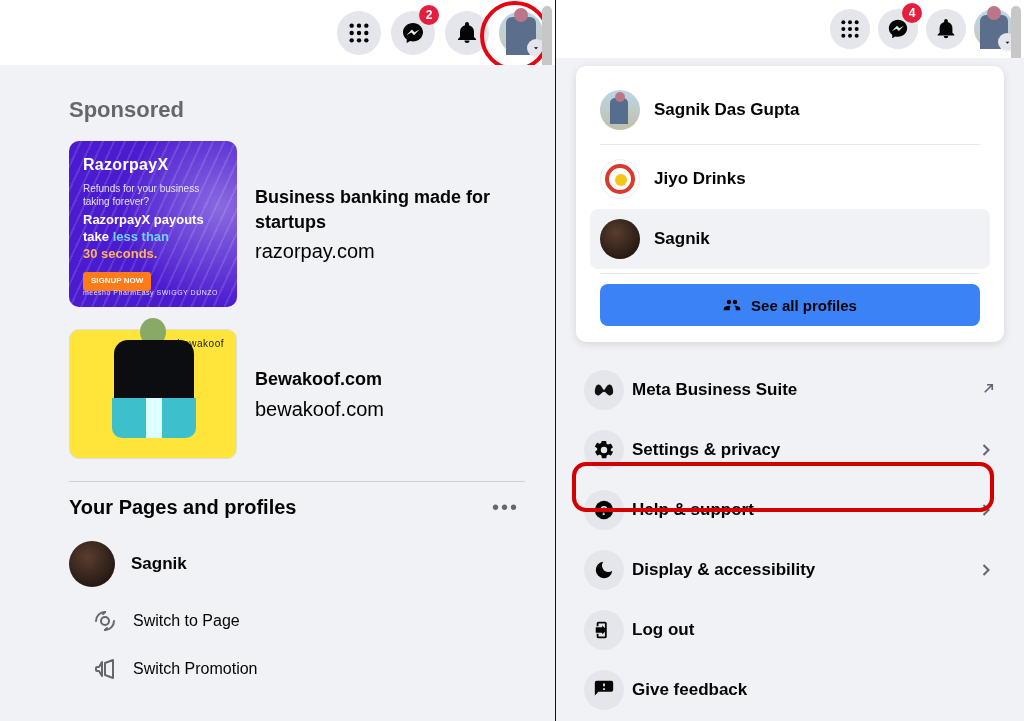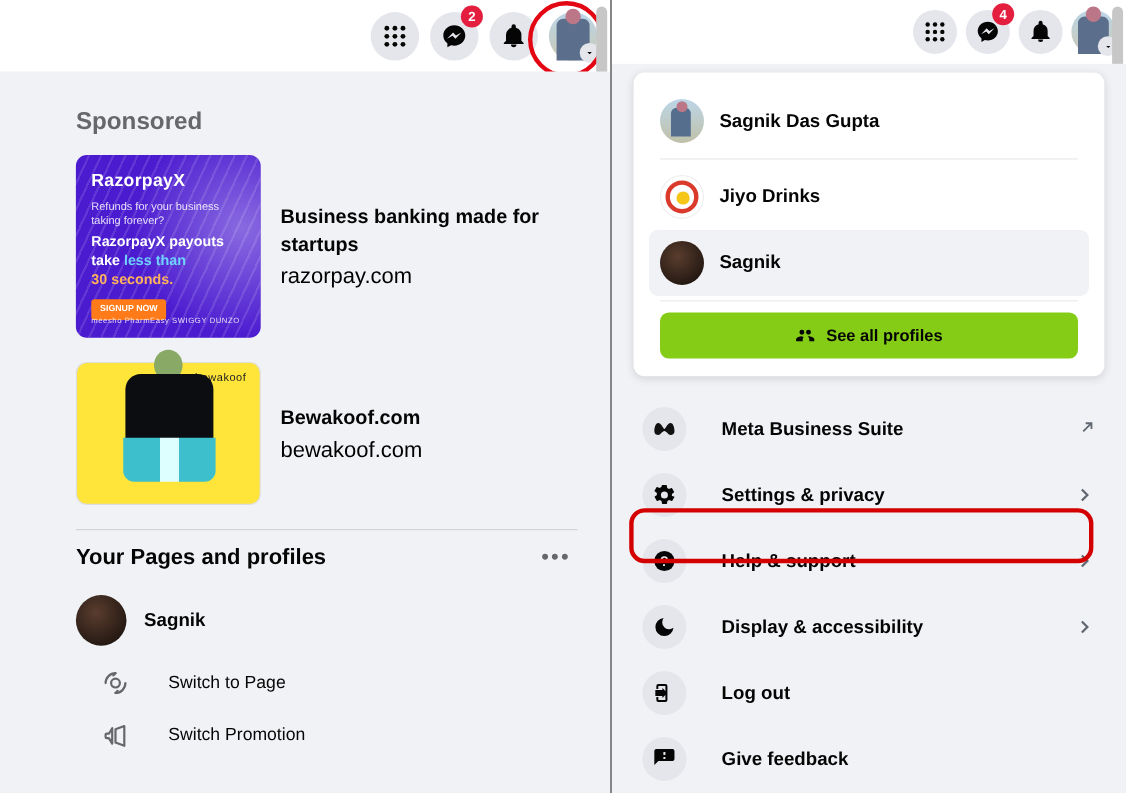--- a/index.html
+++ b/index.html
@@ -139,21 +139,21 @@
   .ad-text .site { font-size: 20px; color:#000000; margin-top:6px; }
   .hr { border:0; border-top:1px solid #ced0d4; margin: 6px 0 10px; }
   .pages-header { display:flex; align-items:center; justify-content:space-between; }
   .pages-title { font-size: 20px; font-weight:600; color:#050505; }
   .dots-btn { color:#65676b; font-size:20px; letter-spacing:2px; padding:4px 6px; border-radius:6px;}
   .page-row { display:flex; align-items:center; gap:16px; margin-top:18px; }
   .page-ava { width:46px;height:46px;border-radius:50%;background:radial-gradient(circle at 40% 35%, #5a3d2e, #120c09);}
   .page-name { font-size:17px; font-weight:600; color:#050505;}
   .sub-action { display:flex; align-items:center; gap:14px; margin-left:22px; margin-top:20px; color:#65676b;}
   .sub-action .ico { width:28px;height:28px; display:flex;align-items:center;justify-content:center;}
-  .sub-action .lbl { font-size:16px; color:#050505;margin-left:20px; }
+  .sub-action .lbl { font-size:16px; color:#050505; }
 
   
   .arrow-svg { position:absolute; left:350px; top:65px; pointer-events:none; }
 
   
   .rp-body { position:absolute; top:58px; left:0; right:0; bottom:0; background:#f0f2f5; padding-top:8px;}
   .profile-card {
     margin: 0 20px 18px 20px;
     background:#fff; border-radius:10px;
     box-shadow: 0 2px 8px rgba(0,0,0,.12);
@@ -169,27 +169,27 @@
   .ava-sm.p1{ background:linear-gradient(#bcd6e8,#c0c0a8); position:relative; overflow:hidden;}
   .ava-sm.p1::after{content:"";position:absolute;left:10px;top:8px;width:18px;height:26px;background:#566e8e;border-radius:5px 5px 0 0;}
   .ava-sm.p1::before{content:"";position:absolute;left:15px;top:2px;width:10px;height:10px;background:#b78;border-radius:50%;z-index:2;}
   .ava-sm.p2{ background:#fff;border:1px solid #eee; position:relative;}
   .ava-sm.p2::after{content:"";position:absolute;inset:4px;border:4px solid #d93a2b;border-radius:50%;}
   .ava-sm.p2::before{content:"";position:absolute;left:14px;top:14px;width:12px;height:12px;background:#f5c518;border-radius:50%;}
   .ava-sm.p3{ background:radial-gradient(circle at 40% 35%, #5a3d2e, #120c09);}
   .pli-name{ font-size:17px; font-weight:600; color:#050505; }
   .see-all-btn{
     margin: 10px 10px 0;
-    background:#84cc16; border-radius:8px;
+    background:#3b82f6; border-radius:8px;
     height:42px; display:flex; align-items:center; justify-content:center; gap:10px;
     font-size:15px; font-weight:600; color:#050505;
   }
   .menu-list{ margin: 0 20px; }
   .menu-item{
-    display:flex; align-items:center; gap:32px;
+    display:flex; align-items:center; gap:8px;
     padding:10px 8px 10px 8px; border-radius:10px;
     position:relative;
   }
   .menu-ico{
     width:40px;height:40px;border-radius:50%;background:#e4e6eb;
     display:flex;align-items:center;justify-content:center; flex-shrink:0;
   }
   .menu-label{ font-size:17px; font-weight:600; color:#050505; flex:1;}
   .menu-chevron{ color:#606770; }
   .menu-external{ color:#606770; position:absolute; right:8px;}

